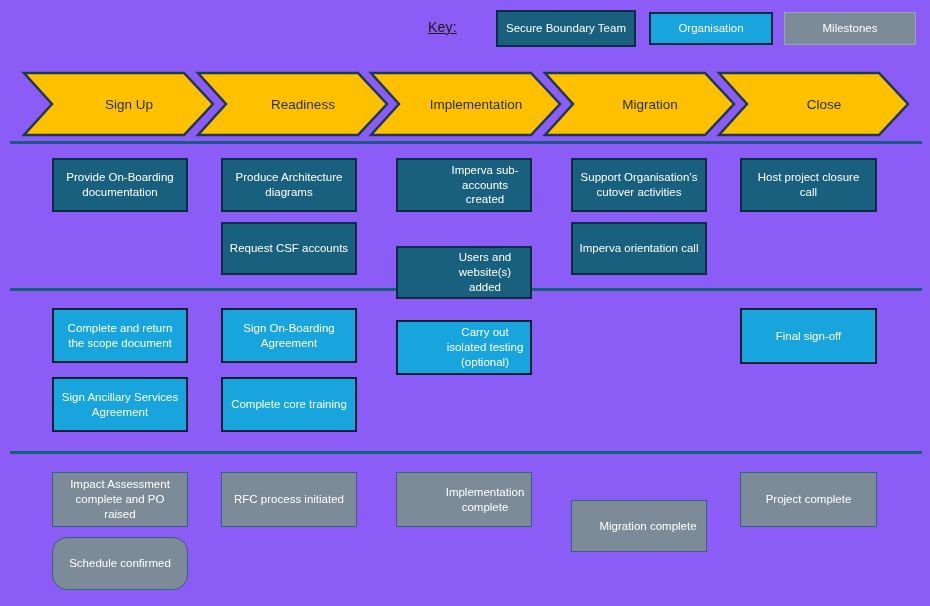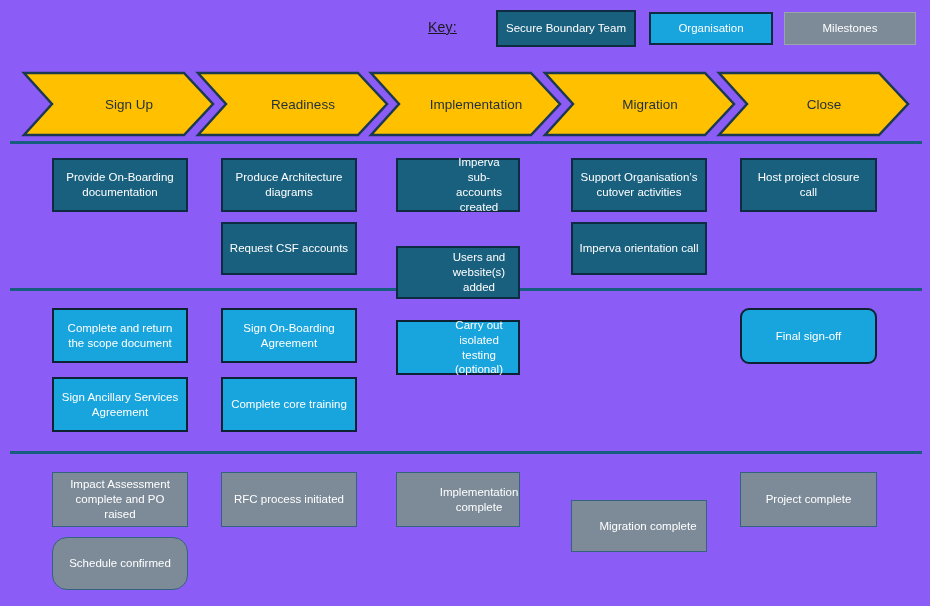--- a/index.html
+++ b/index.html
@@ -26,21 +26,21 @@
   
   .box{position:absolute;display:flex;align-items:center;justify-content:center;text-align:center;
        color:#ffffff;font-size:11.5px;line-height:1.3;box-sizing:border-box;padding:2px 6px;}
   .dark {background:#19607f;border:2px solid #0d2c41;}
   .blue {background:#18a5de;border:2px solid #0d2233;}
   .gray {background:#7d8b98;border:1.5px solid #33637e;}
 
   
   .c1{left:52px;width:136px;}
   .c2{left:221px;width:136px;}
-  .c3{left:396px;width:124px;padding-left:48px;}
+  .c3{left:396px;width:136px;padding-left:48px;}
   .c4{left:571px;width:136px;}
   .c5{left:740px;width:137px;}
 </style>
 </head>
 <body>
 
 <div id="canvas">
 
   <div class="key-label">Key:</div>
   <div class="legend-box legend-sbt">
@@ -113,21 +113,21 @@
   </div>
   <div class="box blue c2" style="top:308px;height:55px;">
     <span>Sign On-Boarding Agreement</span>
   </div>
   <div class="box blue c2" style="top:377px;height:55px;">
     <span>Complete core training</span>
   </div>
   <div class="box blue c3" style="top:320px;height:55px;">
     <span>Carry out isolated testing (optional)</span>
   </div>
-  <div class="box blue c5" style="top:308px;height:56px;border-radius:9px;">
+  <div class="box blue c5" style="top:308px;height:56px;">
     <span>Final sign-off</span>
   </div>
 
   <div class="box gray c1" style="top:472px;height:55px;">
     <span>Impact Assessment complete and PO raised</span>
   </div>
   <div class="box gray c1" style="top:537px;height:53px;border-radius:15px;">
     <span>Schedule confirmed</span>
   </div>
   <div class="box gray c2" style="top:472px;height:55px;">

